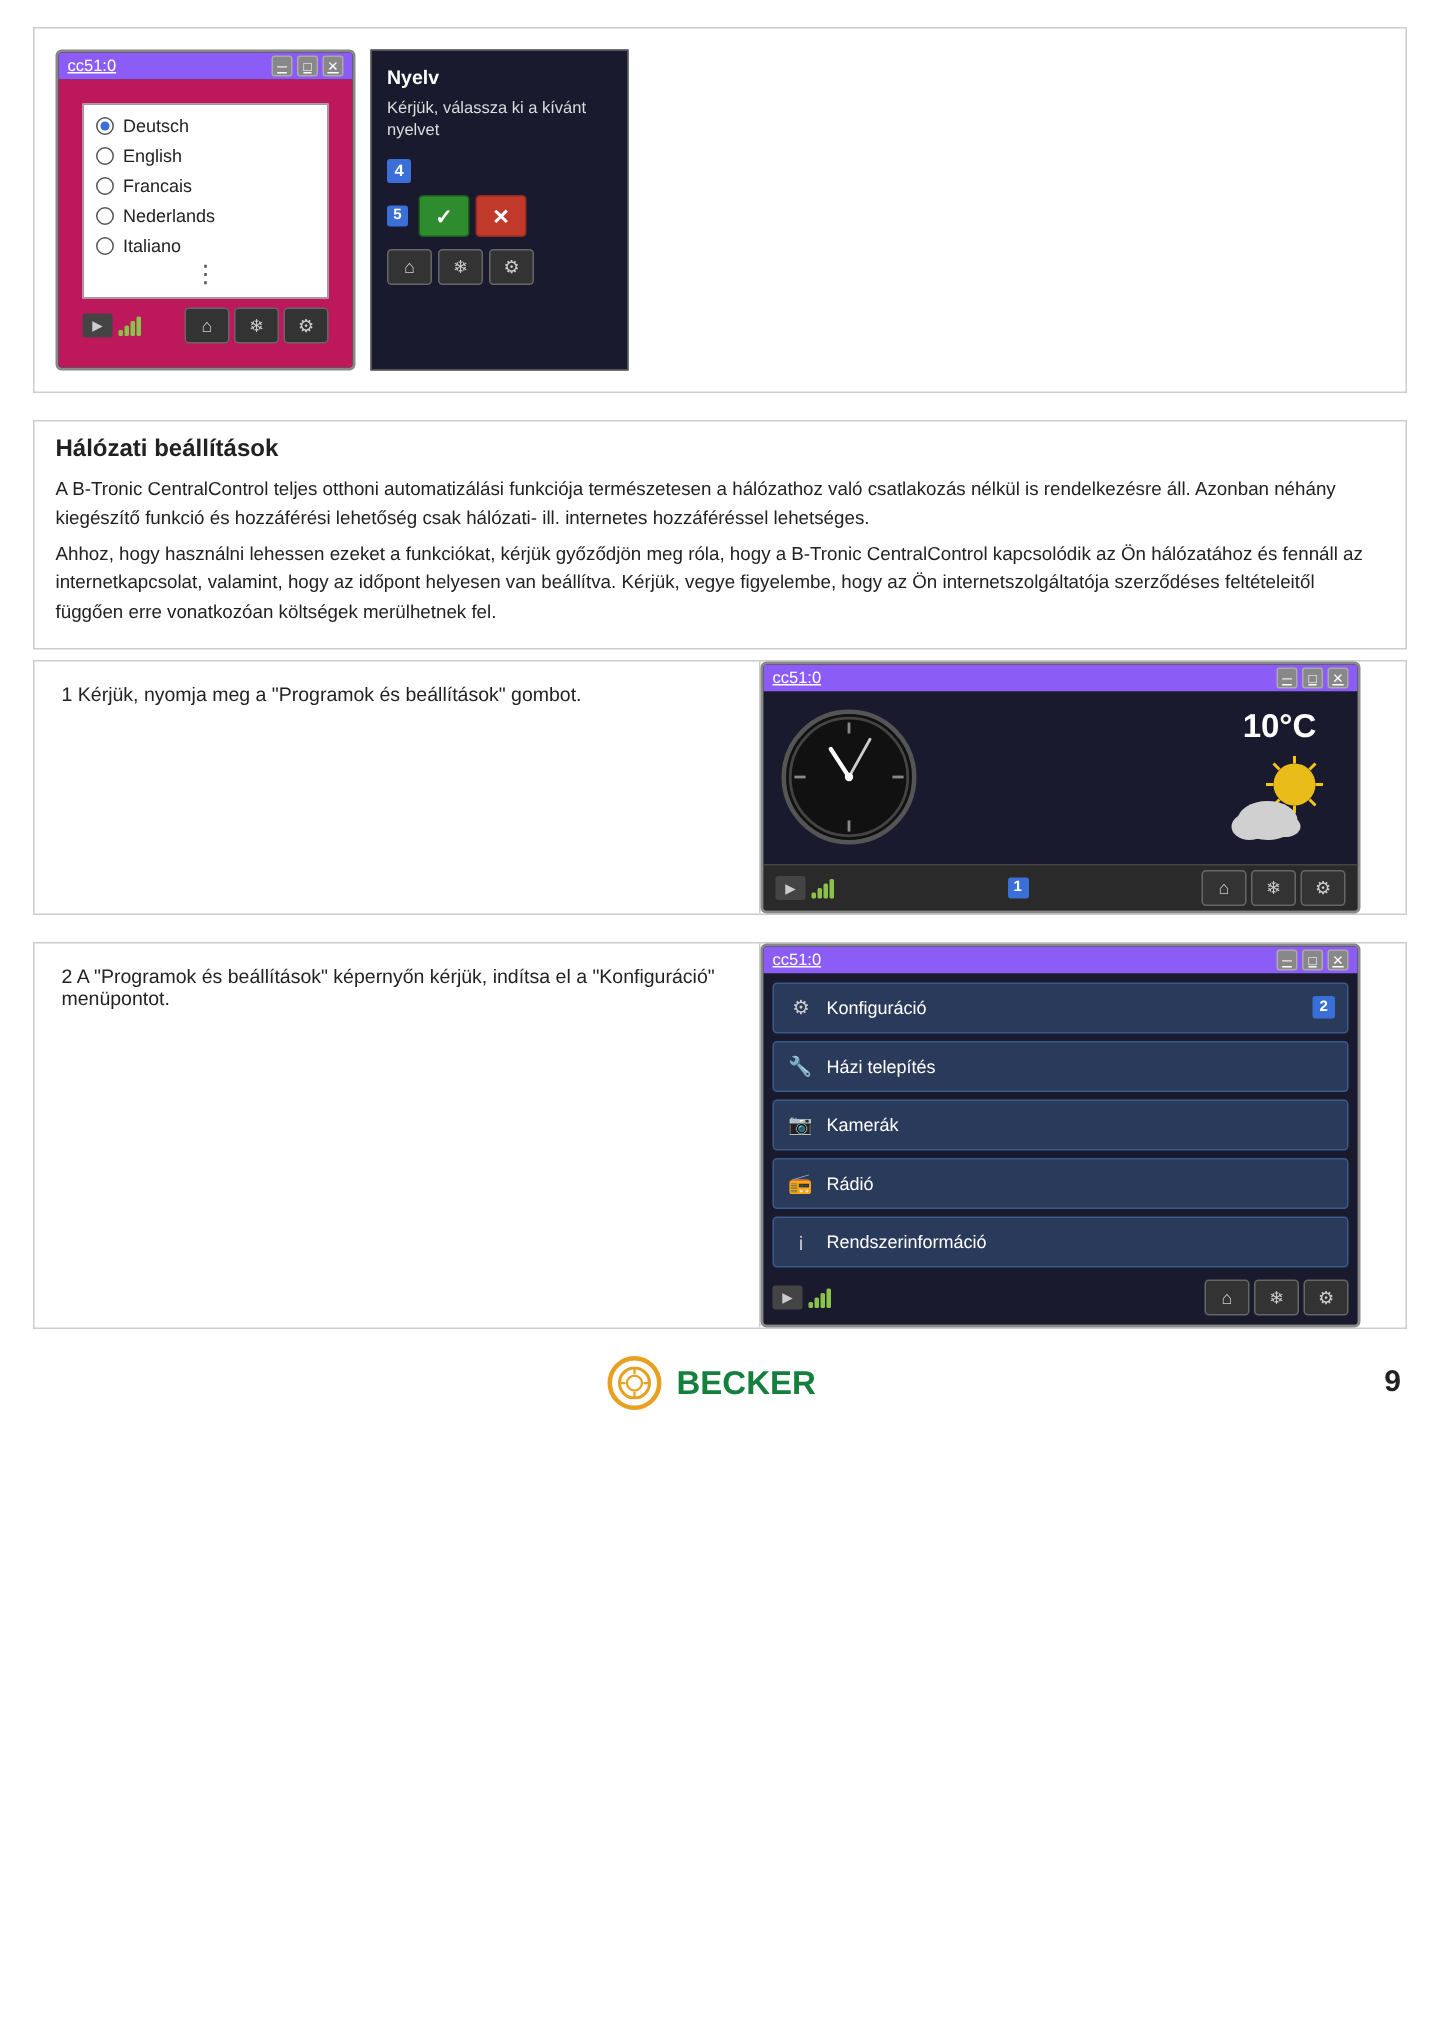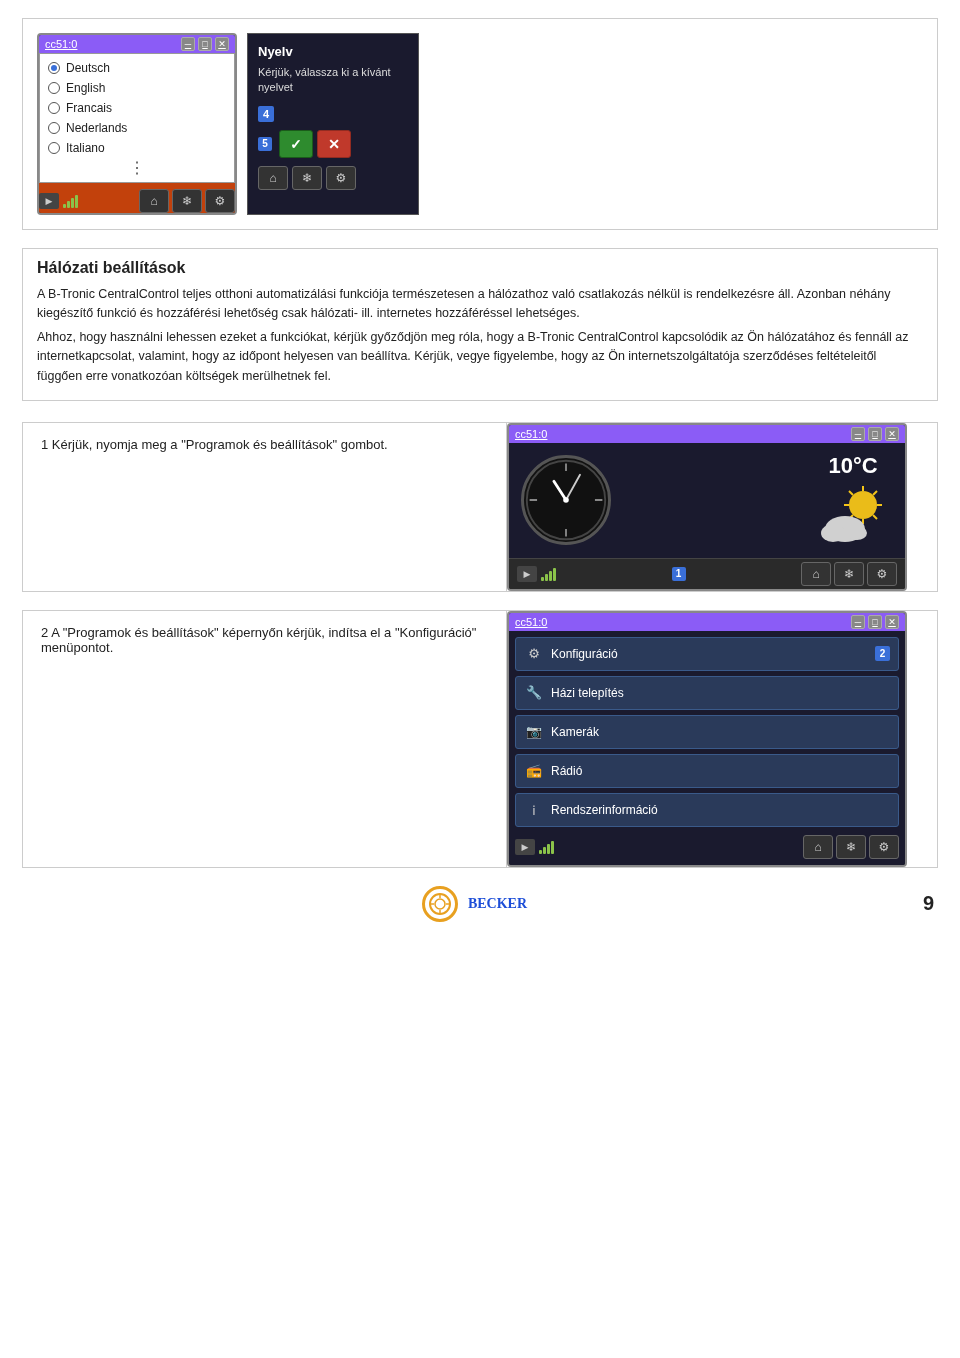--- a/index.html
+++ b/index.html
@@ -212,21 +212,21 @@
       justify-content: center;
       cursor: pointer;
       color: #ccc;
       font-size: 12px;
     }
 
     
     .middle-section {
       padding: 10px 0 10px 0;
       border: 1px solid #ccc;
-      margin-bottom: 21px;
+      margin-bottom: 7px;
     }
 
     .section-title {
       font-size: 16px;
       font-weight: bold;
       margin-bottom: 8px;
       padding: 0 14px;
     }
 
     .middle-section p {
@@ -437,23 +437,22 @@
       font-size: 11px;
       color: #ccc;
       line-height: 1.4;
     }
 
     .becker-logo {
       display: flex;
       align-items: center;
       gap: 6px;
       font-weight: bold;
-      font-size: 14px;
-      color: #1d4ed8;
-      font-family: Liberation Serif, serif;
+      font-size: 22px;
+      color: #15803d;
     }
 
     .becker-logo-circle {
       width: 36px;
       height: 36px;
       border-radius: 50%;
       border: 3px solid #e8a020;
       display: flex;
       align-items: center;
       justify-content: center;
@@ -473,21 +472,21 @@
 
       <div class="cc51-window" style="width:200px;">
         <div class="cc51-titlebar">
           <span>cc51:0</span>
           <div class="cc51-titlebar-btns">
             <span class="cc51-titlebar-btn">─</span>
             <span class="cc51-titlebar-btn">□</span>
             <span class="cc51-titlebar-btn">✕</span>
           </div>
         </div>
-        <div style="background:#c2410c; padding:0;">
+        <div style="background:#be185d; padding:16px;">
           <div class="lang-list">
 
             <div class="lang-item">
               <div class="radio-outer">
                 <div class="radio-inner"></div>
               </div>
               <span>Deutsch</span>
             </div>
 
             <div class="lang-item">

